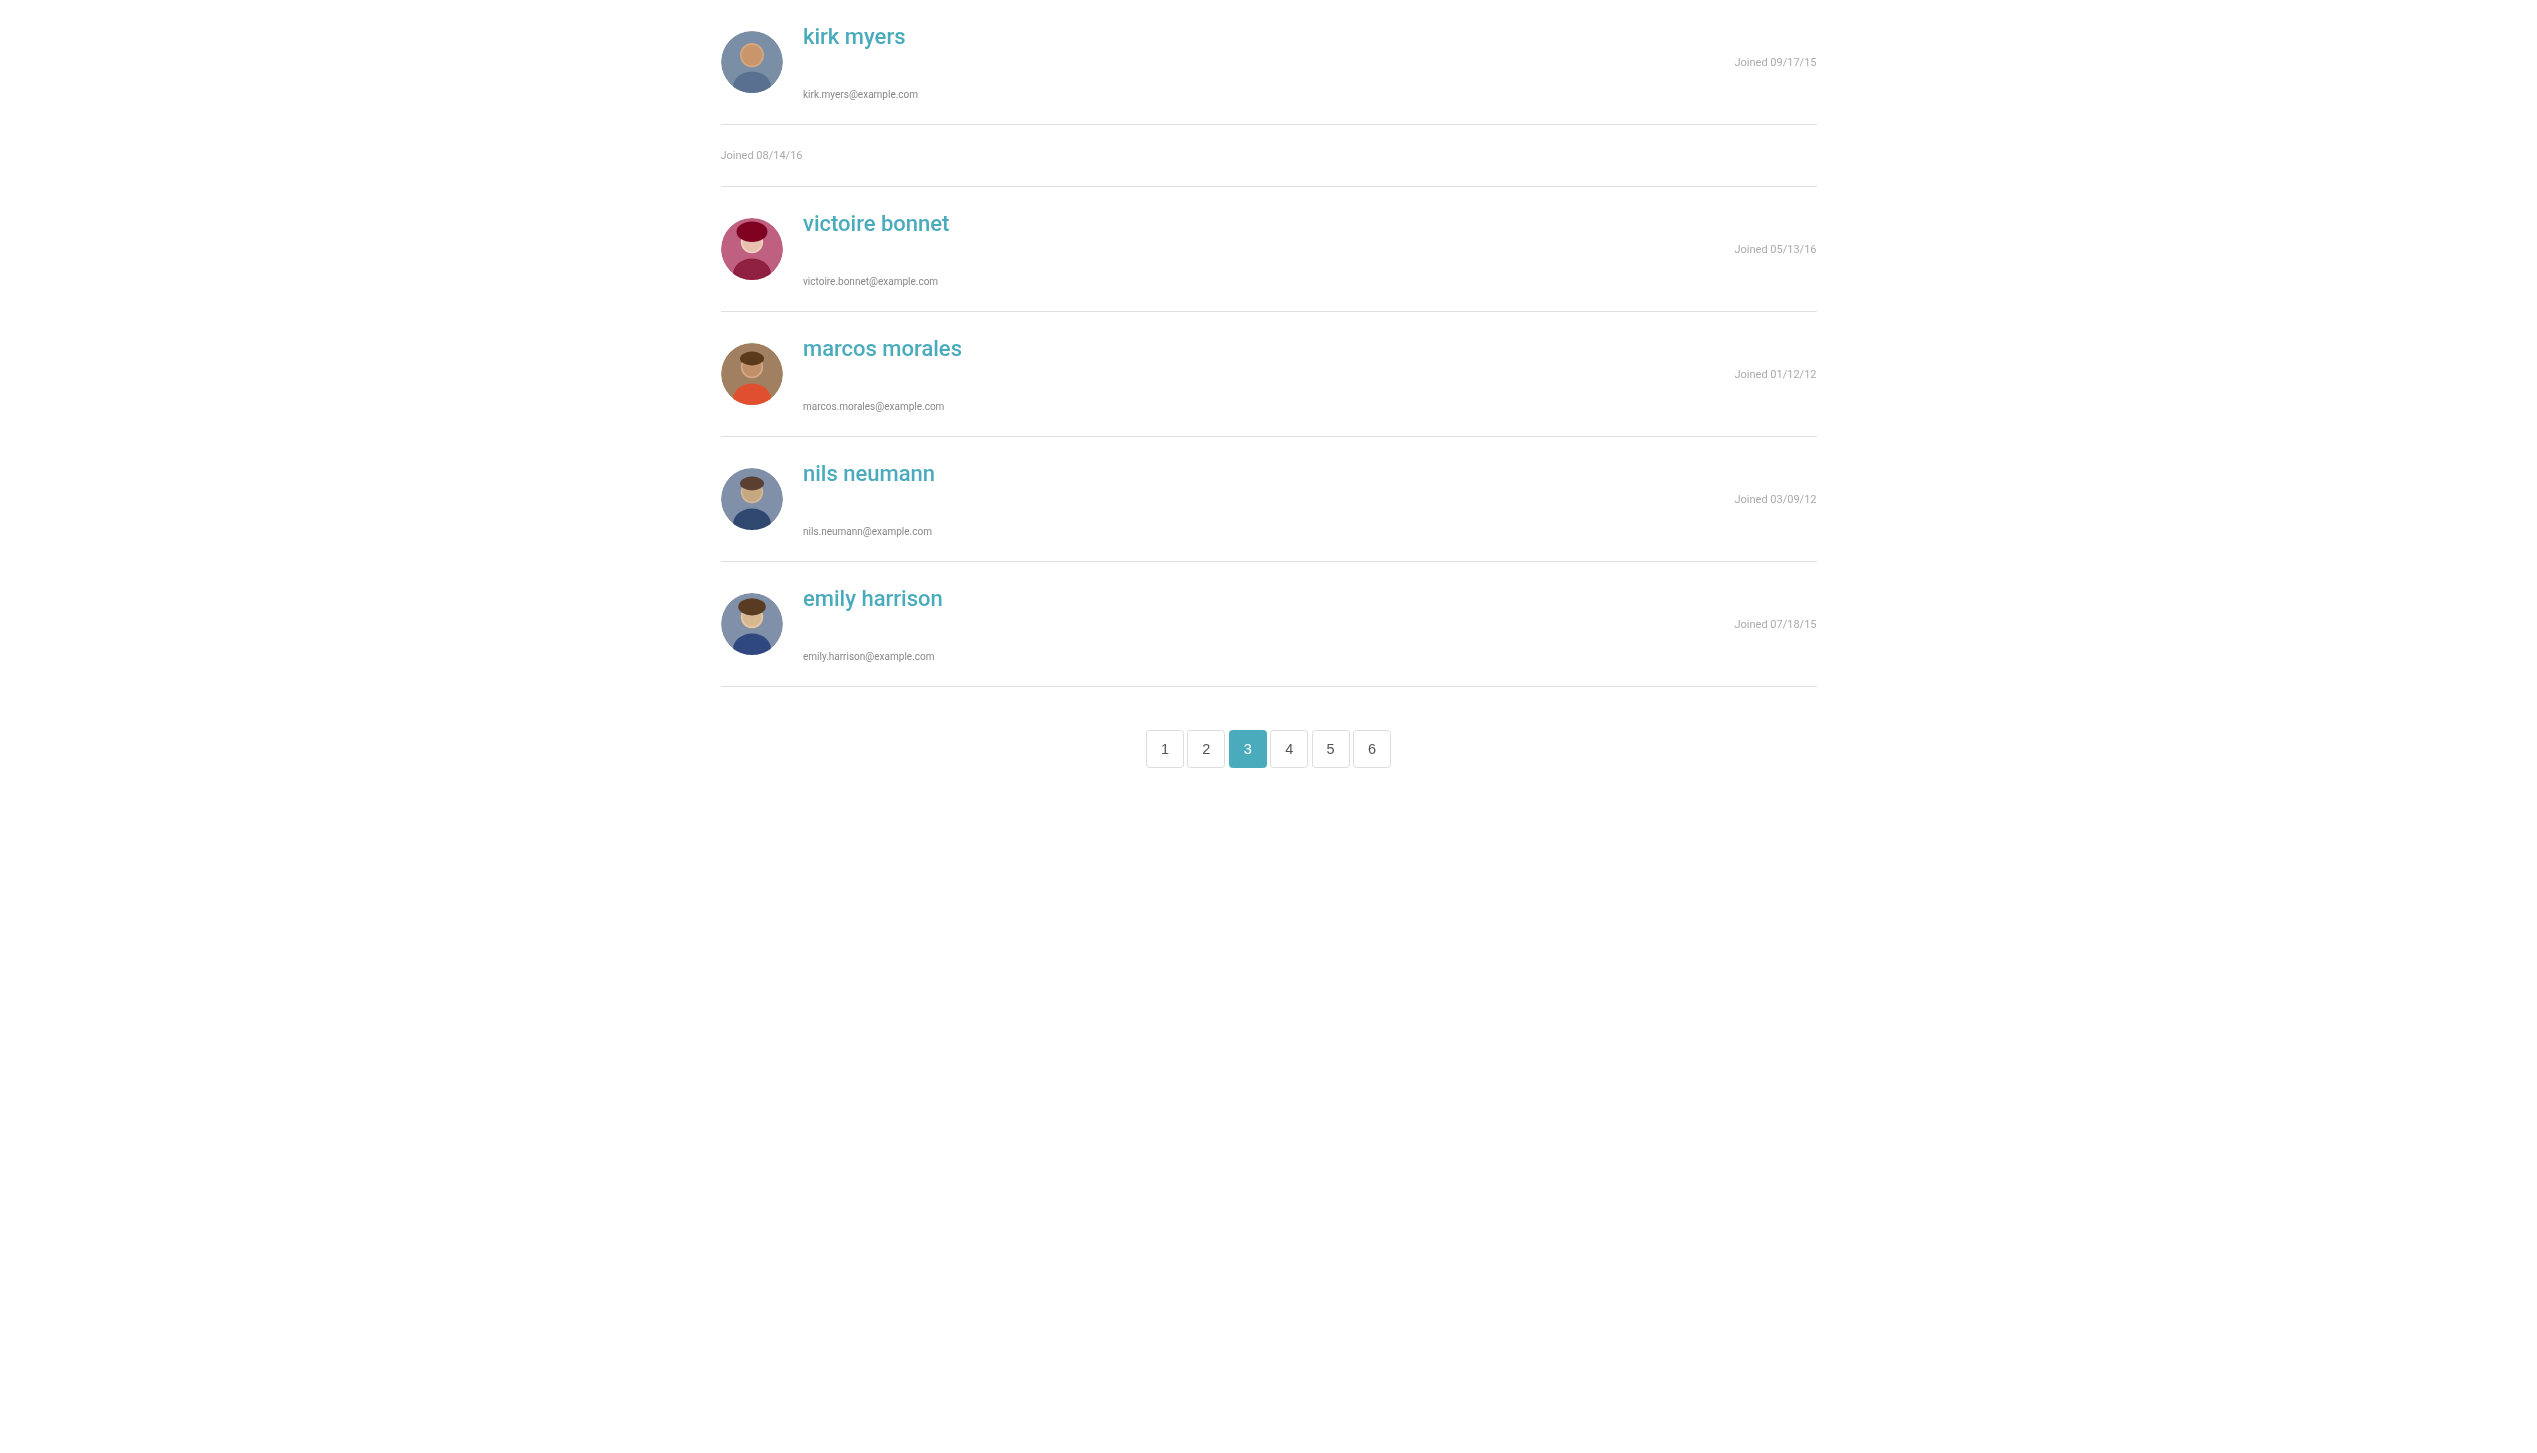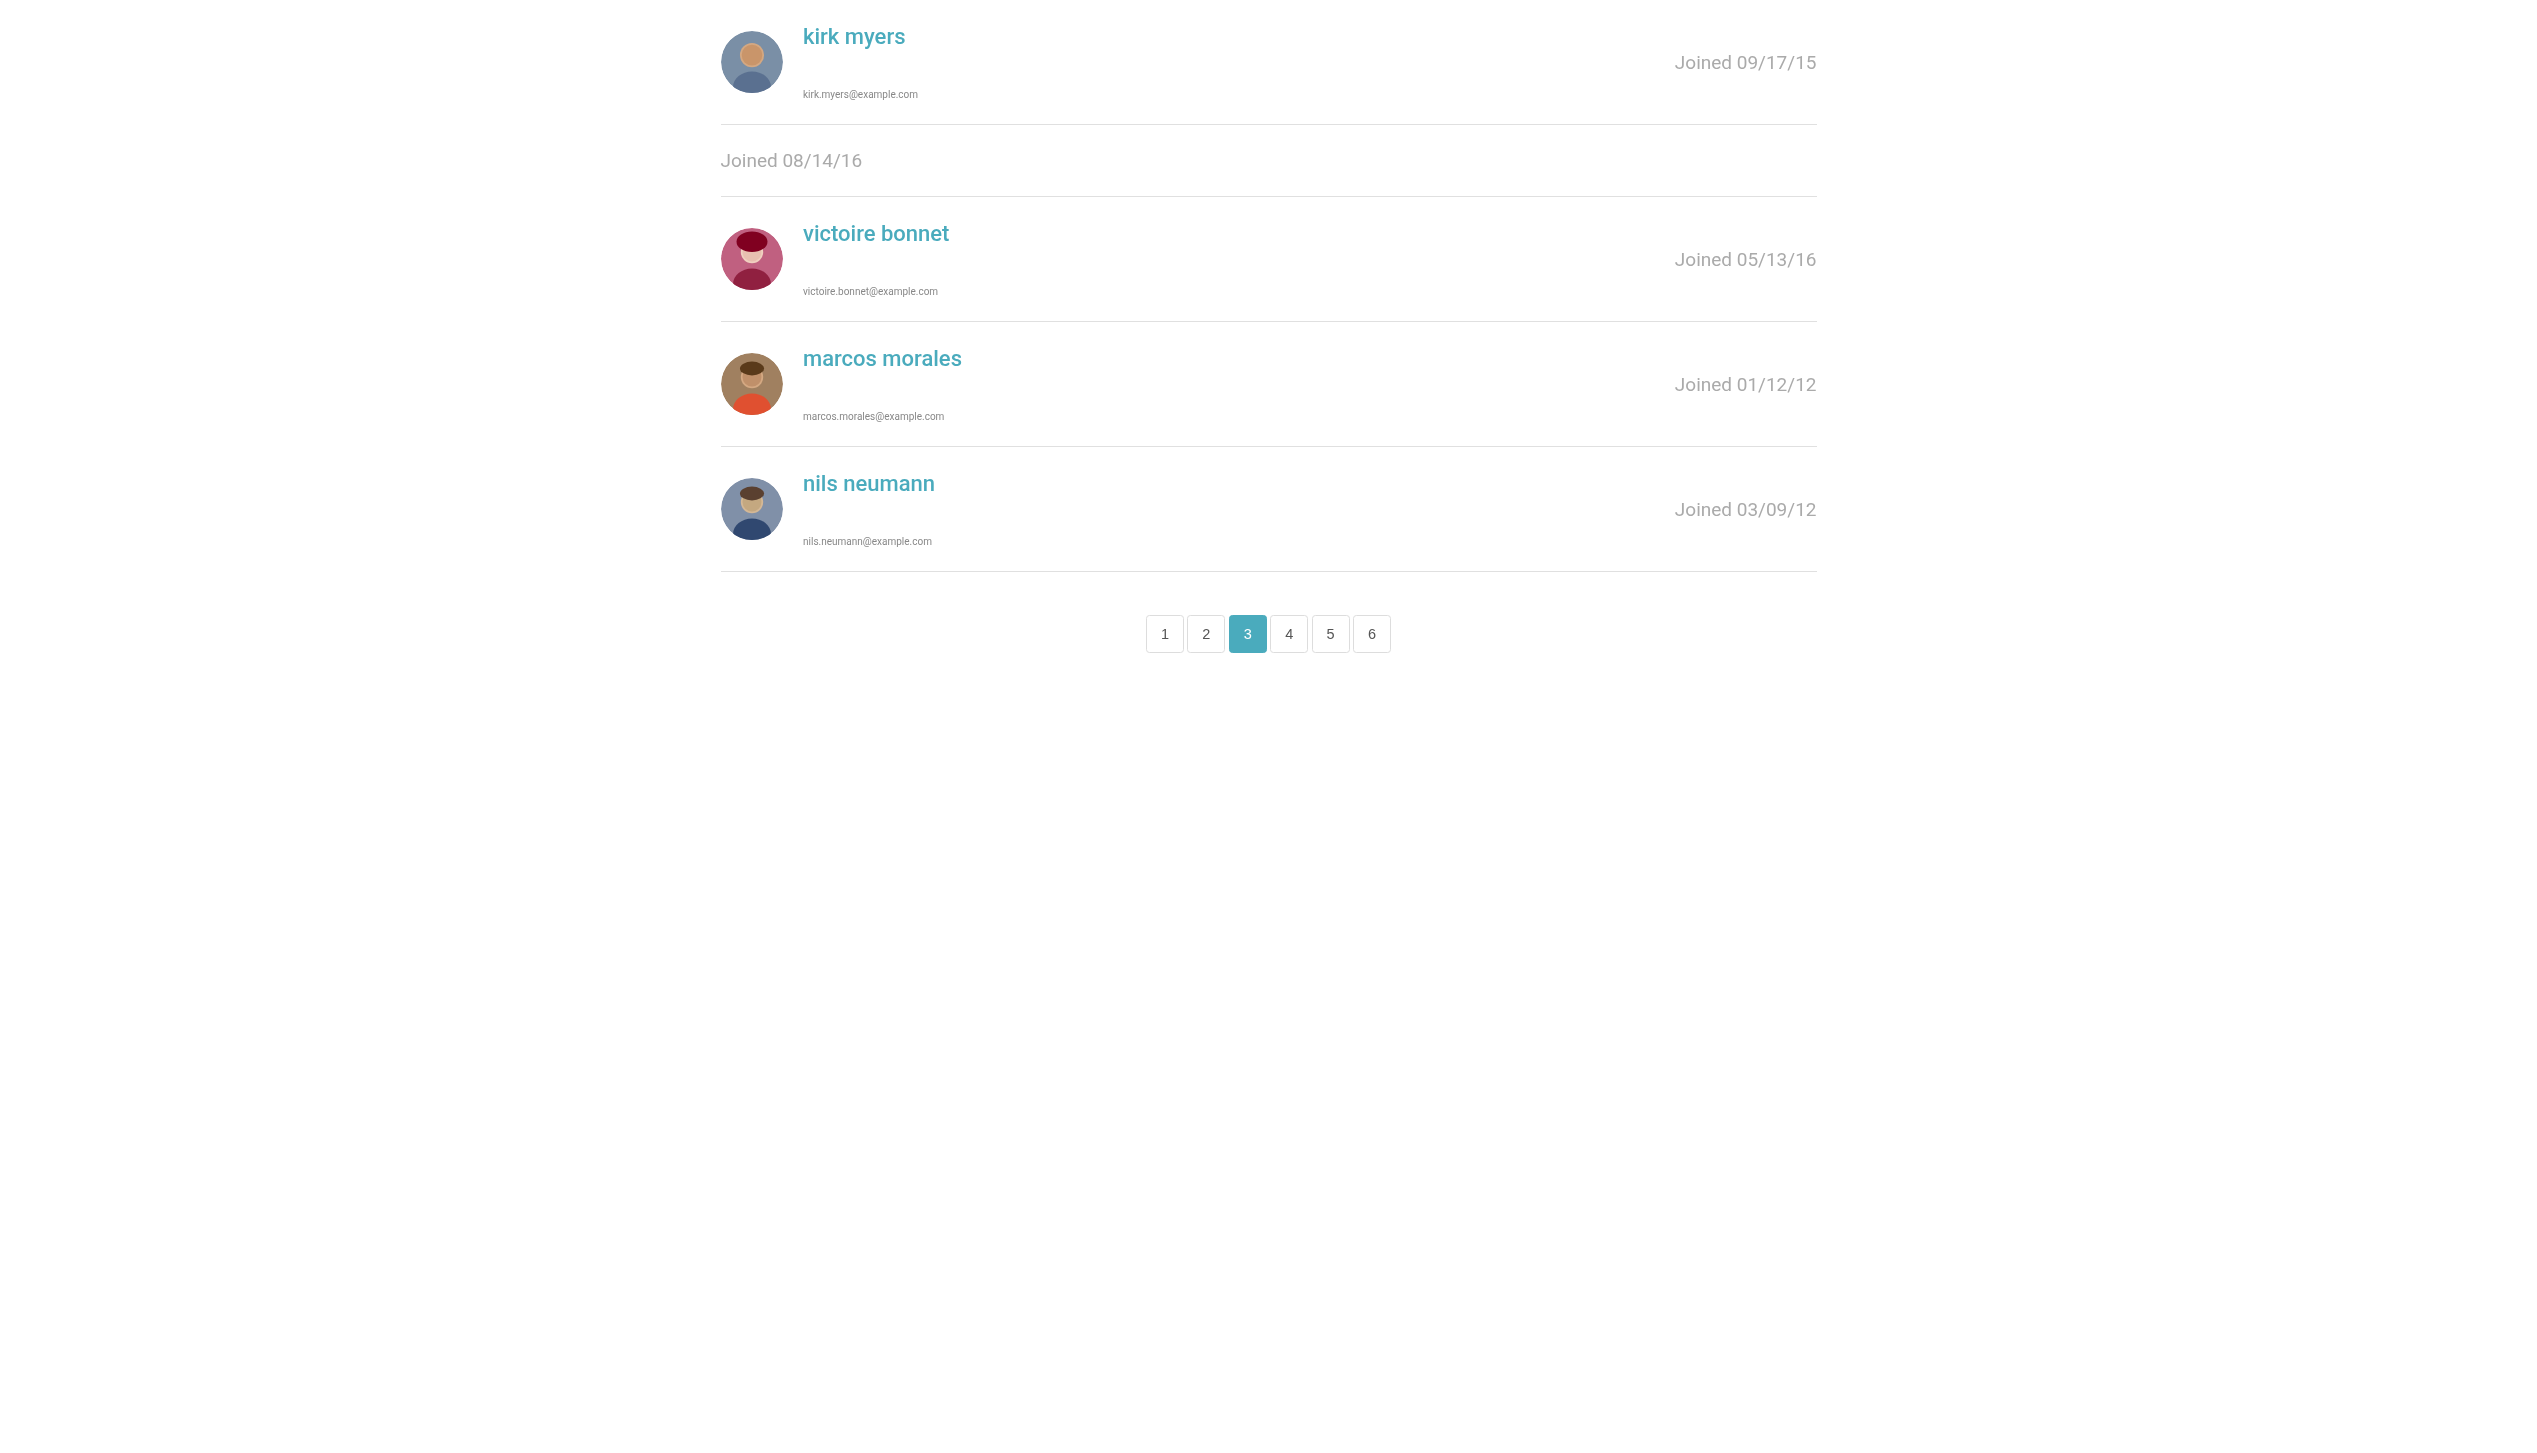--- a/index.html
+++ b/index.html
@@ -52,21 +52,21 @@
       text-decoration: none;
     }
 
     .user-email {
       font-size: 10px;
       color: #888;
       margin-top: 35px;
     }
 
     .user-joined {
-      font-size: 19px;
+      font-size: 11px;
       color: #aaa;
       white-space: nowrap;
     }
 
     
     .pagination {
       display: flex;
       justify-content: center;
       align-items: center;
       gap: 3.4px;
@@ -182,20 +182,40 @@
         </svg>
       
         </div>
         <div class="user-info">
           <span class="user-name">nils neumann</span>
           <span class="user-email">nils.neumann@example.com</span>
         </div>
       </div>
       <span class="user-joined">Joined 03/09/12</span>
     </div>
+    <div class="user-item">
+      <div class="user-left">
+        <div class="avatar-svg">
+          
+        <svg width="62" height="62" viewBox="0 0 72 72" xmlns="http://www.w3.org/2000/svg">
+          <circle cx="36" cy="36" r="36" fill="#8090a8"></circle>
+          <circle cx="36" cy="28" r="13" fill="#e8c8a0"></circle>
+          <ellipse cx="36" cy="65" rx="22" ry="18" fill="#304880"></ellipse>
+          <circle cx="36" cy="28" r="11" fill="#d8b890"></circle>
+          <ellipse cx="36" cy="16" rx="16" ry="10" fill="#5a3a20"></ellipse>
+        </svg>
+      
+        </div>
+        <div class="user-info">
+          <span class="user-name">emily harrison</span>
+          <span class="user-email">emily.harrison@example.com</span>
+        </div>
+      </div>
+      <span class="user-joined">Joined 07/18/15</span>
+    </div>
   </div>
 
 <div class="pagination">
 
 <button class="page-btn">1</button>
     <button class="page-btn">2</button>
     <button class="page-btn active">3</button>
     <button class="page-btn">4</button>
     <button class="page-btn">5</button>
     <button class="page-btn">6</button>

